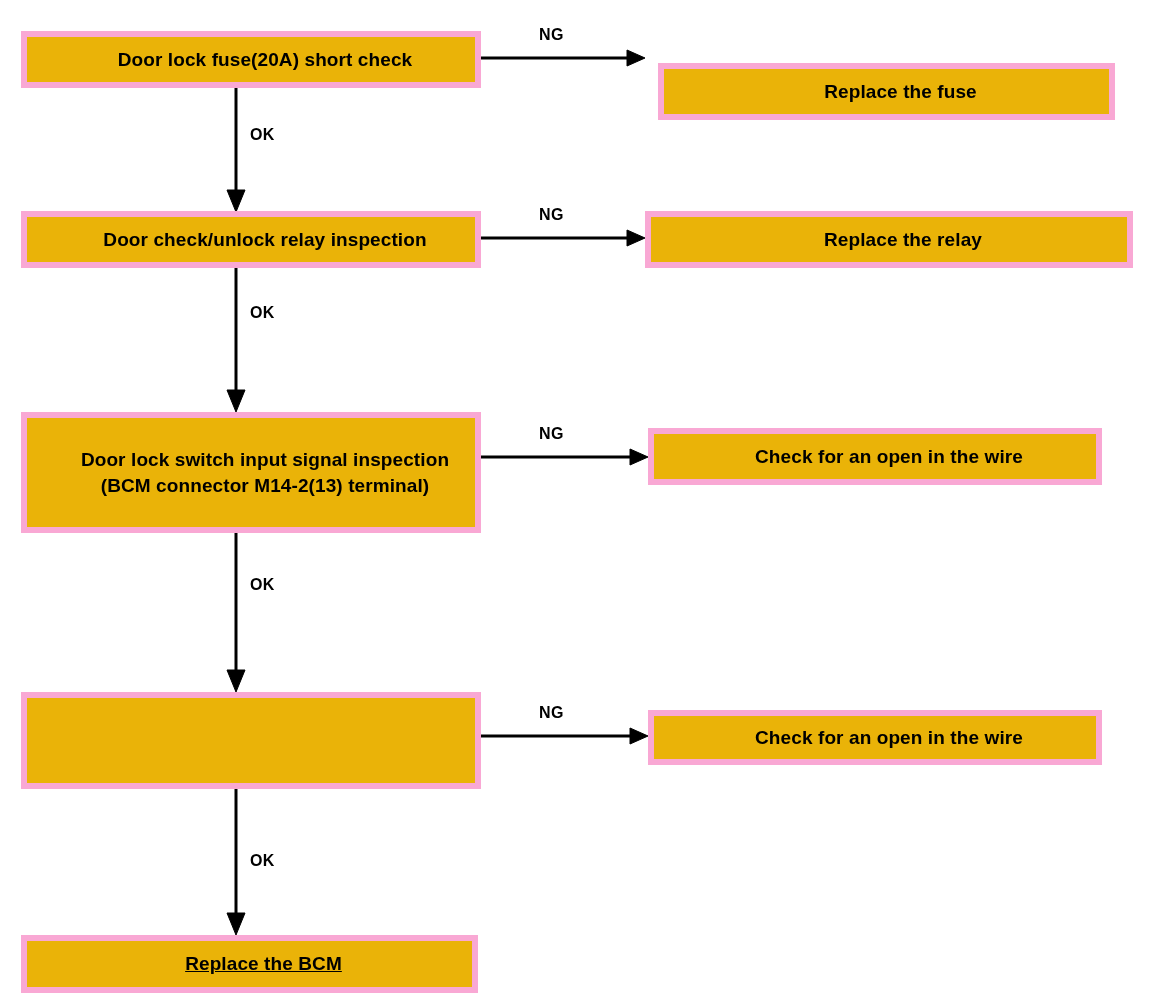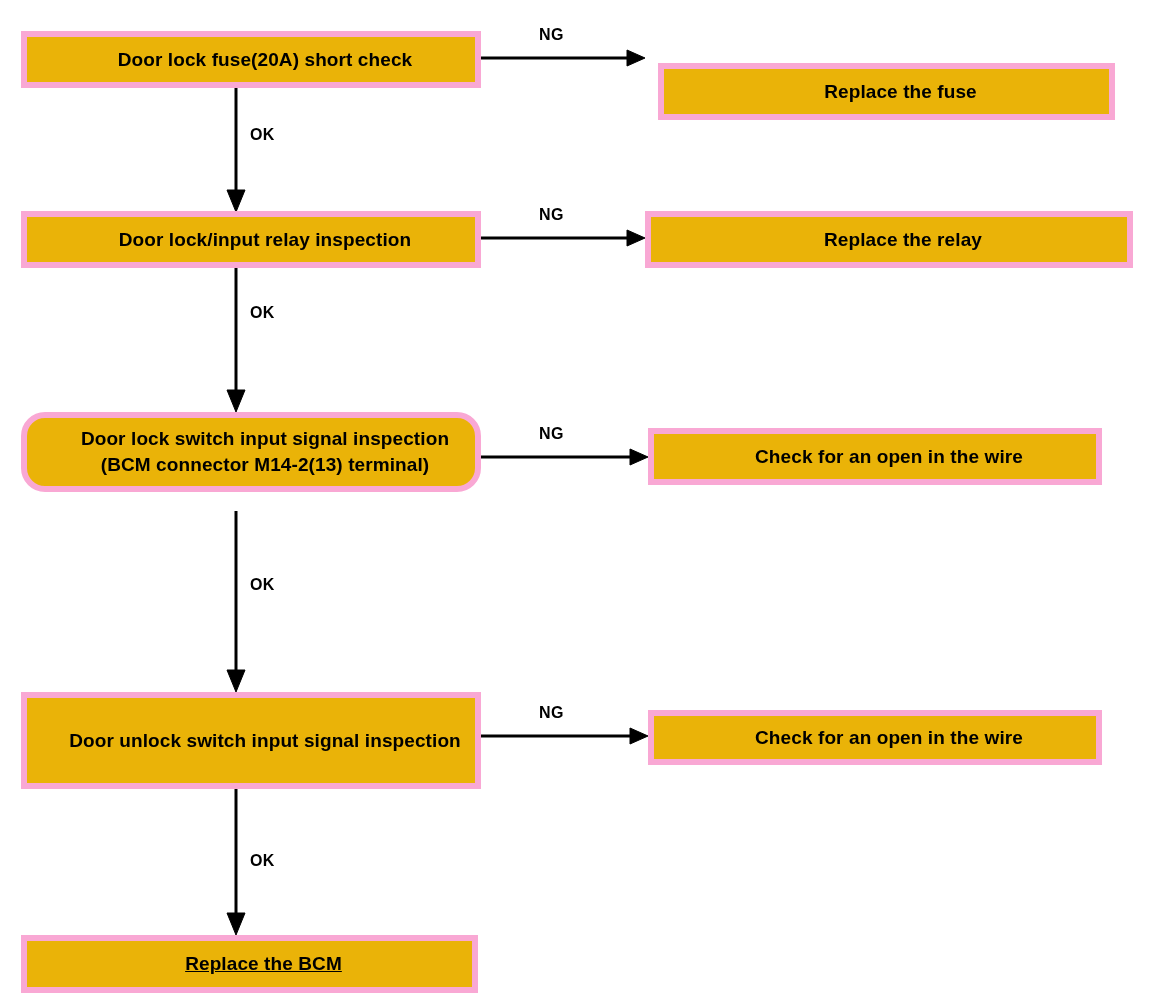--- a/index.html
+++ b/index.html
@@ -120,46 +120,45 @@
 
   <div class="edge-label" style="left:539px; top:26px;">NG</div>
 
   <div class="node-box" style="left:658px; top:31px; width:457px; height:57px;margin-top:32px;">
     <span>Replace the fuse</span>
   </div>
 
   <div class="edge-label" style="left:250px; top:126px;">OK</div>
 
   <div class="node-box" style="left:21px; top:211px; width:460px; height:57px;">
-    <span>Door lock/input relay inspection</span>
+    <span>Door check/unlock relay inspection</span>
   </div>
 
   <div class="edge-label" style="left:539px; top:206px;">NG</div>
 
   <div class="node-box" style="left:645px; top:211px; width:488px; height:57px;">
     <span>Replace the relay</span>
   </div>
 
   <div class="edge-label" style="left:250px; top:304px;">OK</div>
 
-  <div class="node-box" style="left:21px; top:412px; width:460px; height:80px;border-radius:24px;">
+  <div class="node-box" style="left:21px; top:412px; width:460px; height:121px;">
     <span>Door lock switch input signal inspection</span>
     <span class="line2">(BCM connector M14-2(13) terminal)</span>
   </div>
 
   <div class="edge-label" style="left:539px; top:425px;">NG</div>
 
   <div class="node-box" style="left:648px; top:428px; width:454px; height:57px;">
     <span>Check for an open in the wire</span>
   </div>
 
   <div class="edge-label" style="left:250px; top:576px;">OK</div>
 
   <div class="node-box" style="left:21px; top:692px; width:460px; height:97px;">
-    <span>Door unlock switch input signal inspection</span>
   </div>
 
   <div class="edge-label" style="left:539px; top:704px;">NG</div>
 
   <div class="node-box" style="left:648px; top:710px; width:454px; height:55px;">
     <span>Check for an open in the wire</span>
   </div>
 
   <div class="edge-label" style="left:250px; top:852px;">OK</div>
 

